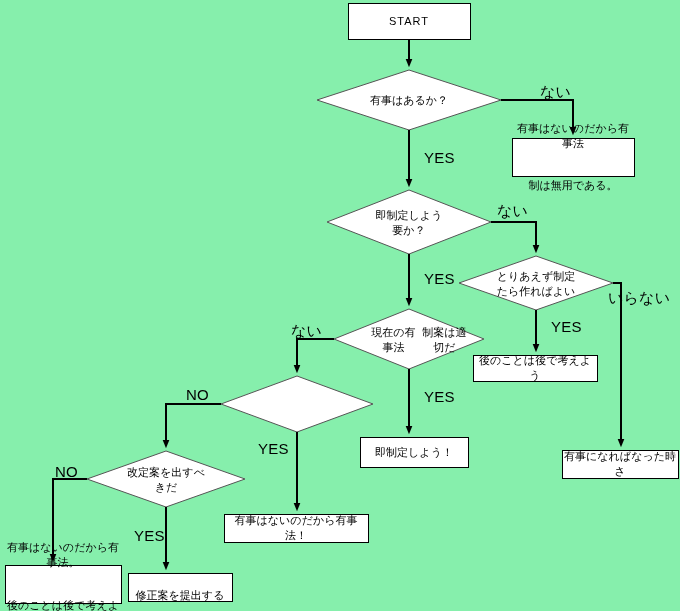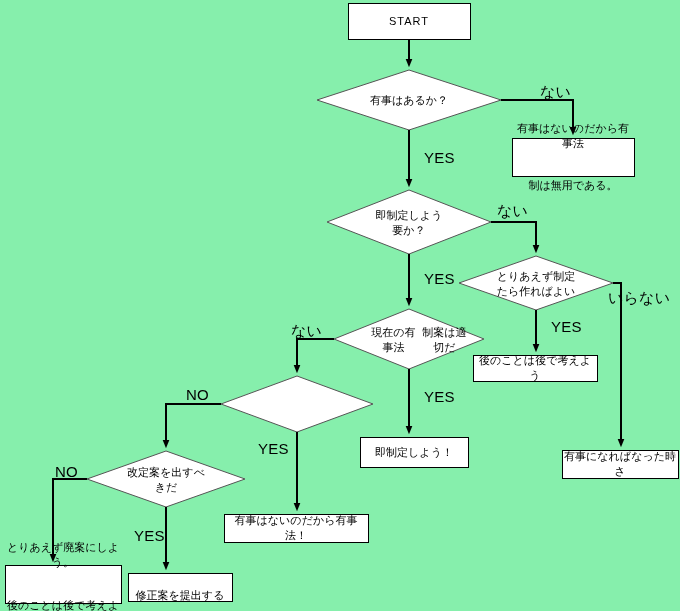--- a/index.html
+++ b/index.html
@@ -143,21 +143,21 @@
 
 
   <div class="node-label box-label" style="left:225px;top:515px;width:142px;height:26px;">有事はないのだから有事法！</div>
 
   <div class="node-label diamond-label" style="left:112px;top:463px;width:108px;height:34px;flex-direction:column;">
     <span>改定案を出すべ</span>
     <span>きだ</span>
   </div>
 
   <div class="node-label box-label" style="left:6px;top:566px;width:114px;height:36px;flex-direction:column;">
-    <span>とりあえず廃案にしよう。</span>
+    <span>有事はないのだから有事法。</span>
     <span>後のことは後で考えよう</span>
   </div>
 
   <div class="node-label box-label" style="left:129px;top:574px;width:102px;height:26px;margin-top:8px;">修正案を提出する</div>
 
   <div class="edge-label" style="left:540px;top:83px;">ない</div>
 
   <div class="edge-label" style="left:424px;top:149px;">YES</div>
 
   <div class="edge-label" style="left:497px;top:202px;">ない</div>

